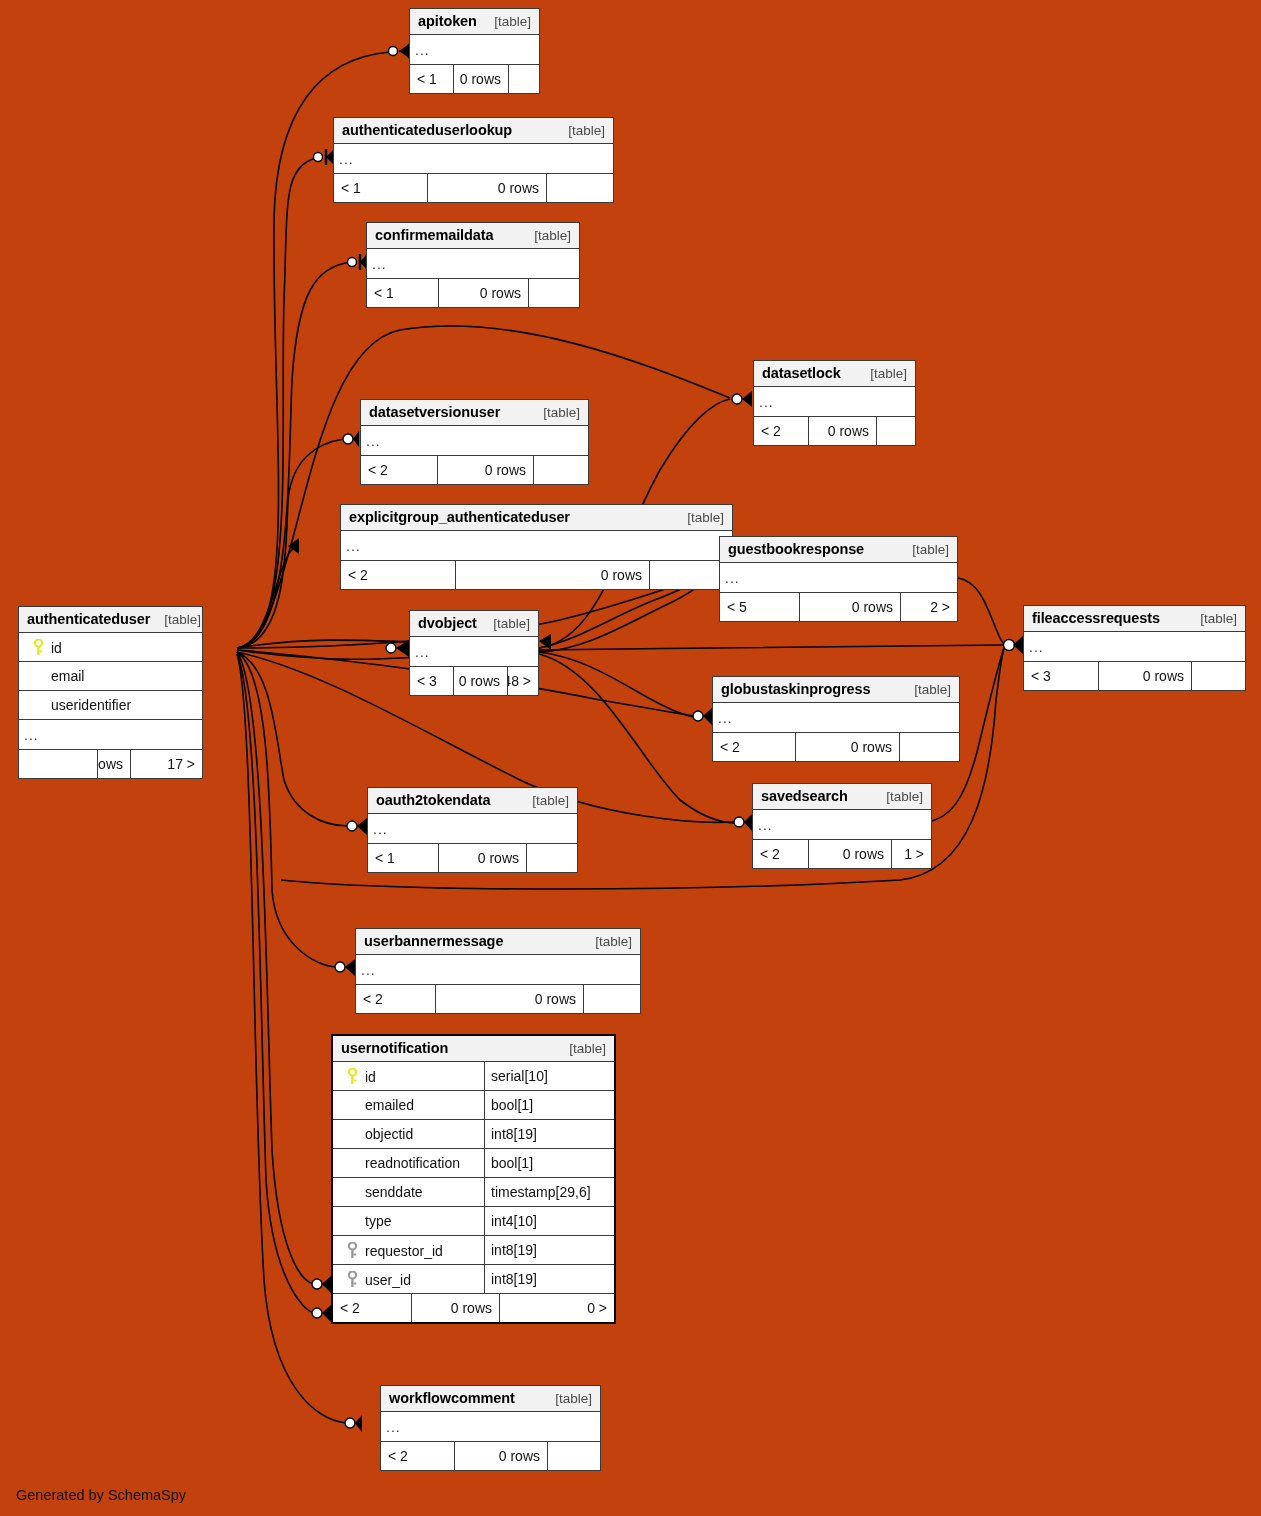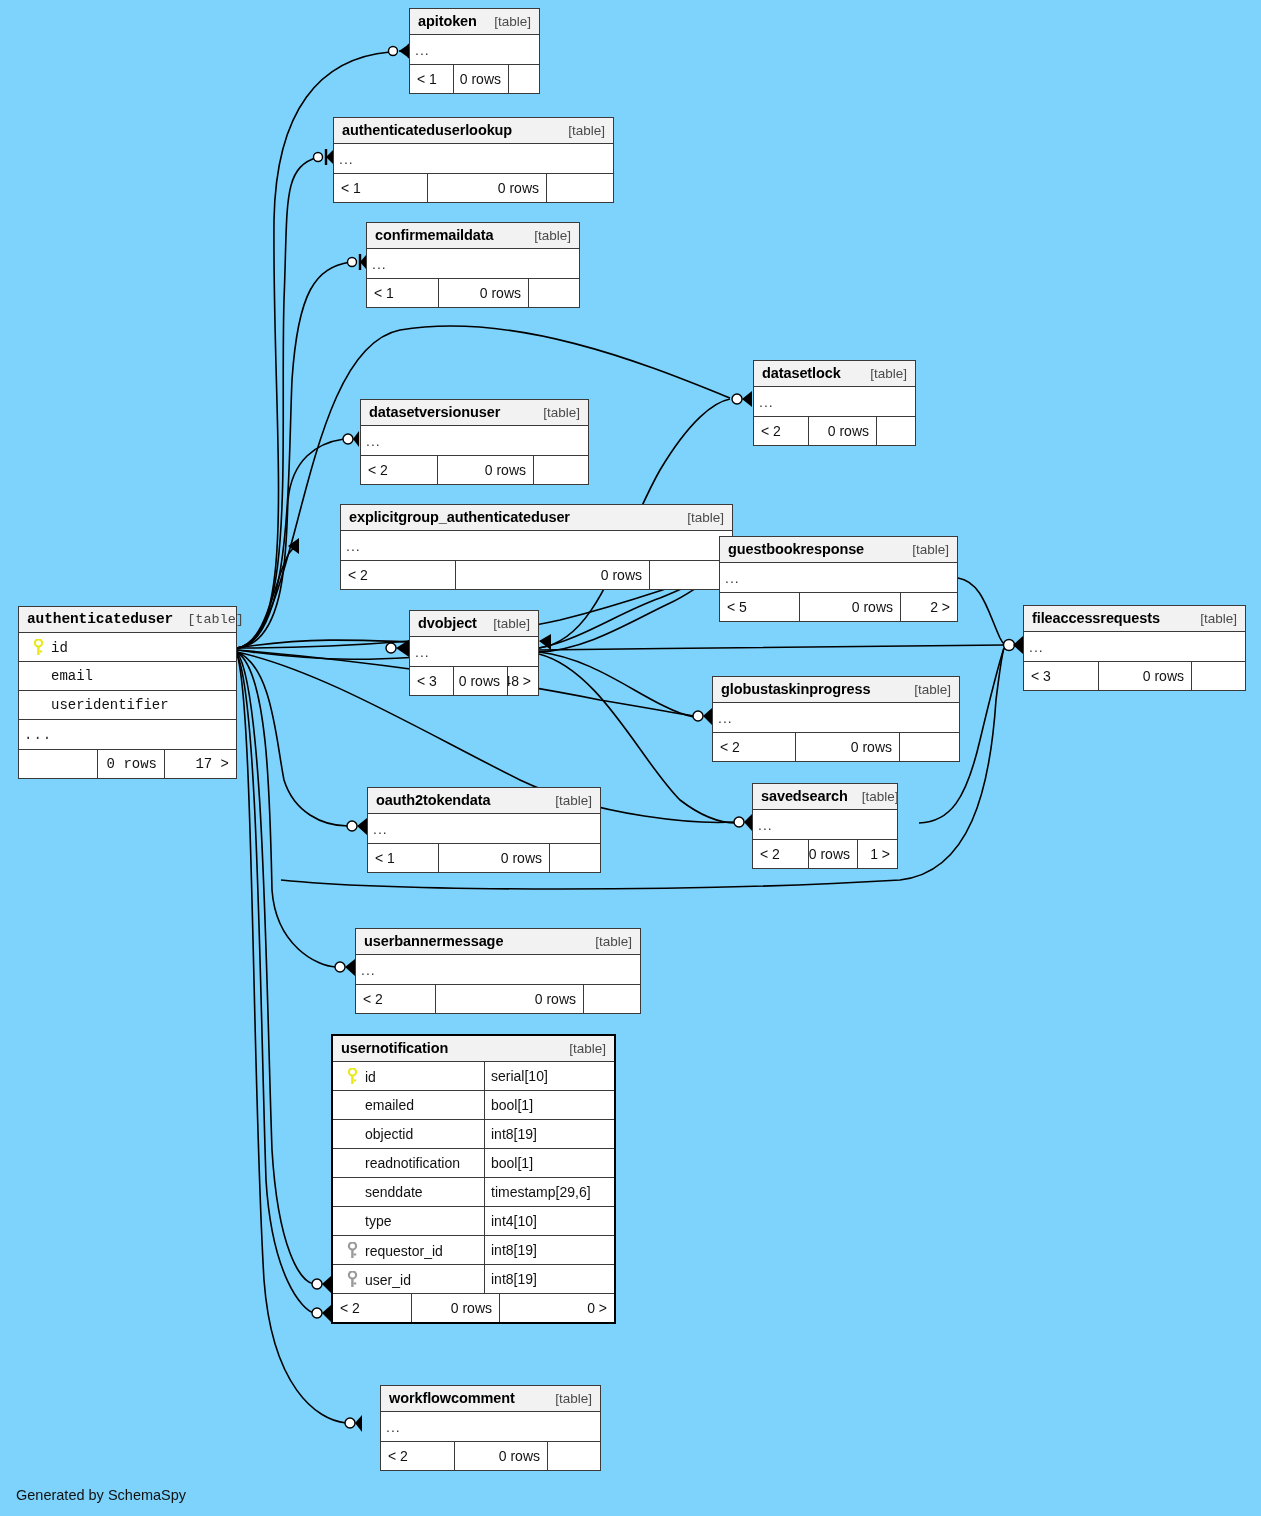--- a/index.html
+++ b/index.html
@@ -6,21 +6,21 @@
   html,body{margin:0;padding:0;background:#ffffff;}
   body{
     font-family:"Liberation Sans", sans-serif;
     -webkit-font-smoothing:antialiased;
   }
   #canvas{
     position:relative;
     width:1261px;
     height:1516px;
     overflow:hidden;
-    background:#7dd3fc;
+    background:#c2410c;
   }
   #edges{
     position:absolute;
     left:0; top:0;
     width:1261px; height:1516px;
     pointer-events:none;
   }
   .table-node{
     position:absolute;
     border:1px solid #3a3a3a;
@@ -320,21 +320,21 @@
     </div>
     <div class="tbl-rows">
           <div class="ellipsis-row">...</div>
           <div class="footer-row">
             <div class="footer-cell fc-left" style="flex: 0 0 79px; width: 79px;">&lt; 5</div>
             <div class="footer-cell fc-mid" style="flex: 1 1 auto;">0 rows</div>
             <div class="footer-cell fc-right" style="flex: 0 0 57px; width: 57px;">2 &gt;</div>
           </div>
         </div>
   </div>
-      <div class="table-node" style="left: 18px; top: 606px; width: 219px; font-family: Liberation Mono, monospace;">
+      <div class="table-node" style="left: 18px; top: 606px; width: 185px;">
     <div class="tbl-title">
       <span class="tbl-name">authenticateduser</span>
       <span class="tbl-kind">[table]</span>
     </div>
     <div class="tbl-rows">
           <div class="col-row">
             <div class="col-left">
               <span class="keyslot">
                 <svg width="11" height="17" viewBox="0 0 11 17" class="keyicon">
                   <circle cx="5.5" cy="4" r="3.6" fill="none" stroke="#e8e81d" stroke-width="2.2"></circle>
@@ -400,35 +400,35 @@
     </div>
     <div class="tbl-rows">
           <div class="ellipsis-row">...</div>
           <div class="footer-row">
             <div class="footer-cell fc-left" style="flex: 0 0 82px; width: 82px;">&lt; 2</div>
             <div class="footer-cell fc-mid" style="flex: 1 1 auto;">0 rows</div>
             <div class="footer-cell fc-right" style="flex: 0 0 60px; width: 60px;"></div>
           </div>
         </div>
   </div>
-      <div class="table-node" style="left: 752px; top: 783px; width: 146px;">
+      <div class="table-node" style="left: 752px; top: 783px; width: 180px;">
     <div class="tbl-title">
       <span class="tbl-name">savedsearch</span>
       <span class="tbl-kind">[table]</span>
     </div>
     <div class="tbl-rows">
           <div class="ellipsis-row">...</div>
           <div class="footer-row">
             <div class="footer-cell fc-left" style="flex: 0 0 55px; width: 55px;">&lt; 2</div>
             <div class="footer-cell fc-mid" style="flex: 1 1 auto;">0 rows</div>
             <div class="footer-cell fc-right" style="flex: 0 0 40px; width: 40px;">1 &gt;</div>
           </div>
         </div>
   </div>
-      <div class="table-node" style="left: 367px; top: 787px; width: 234px;">
+      <div class="table-node" style="left: 367px; top: 787px; width: 211px;">
     <div class="tbl-title">
       <span class="tbl-name">oauth2tokendata</span>
       <span class="tbl-kind">[table]</span>
     </div>
     <div class="tbl-rows">
           <div class="ellipsis-row">...</div>
           <div class="footer-row">
             <div class="footer-cell fc-left" style="flex: 0 0 70px; width: 70px;">&lt; 1</div>
             <div class="footer-cell fc-mid" style="flex: 1 1 auto;">0 rows</div>
             <div class="footer-cell fc-right" style="flex: 0 0 51px; width: 51px;"></div>

